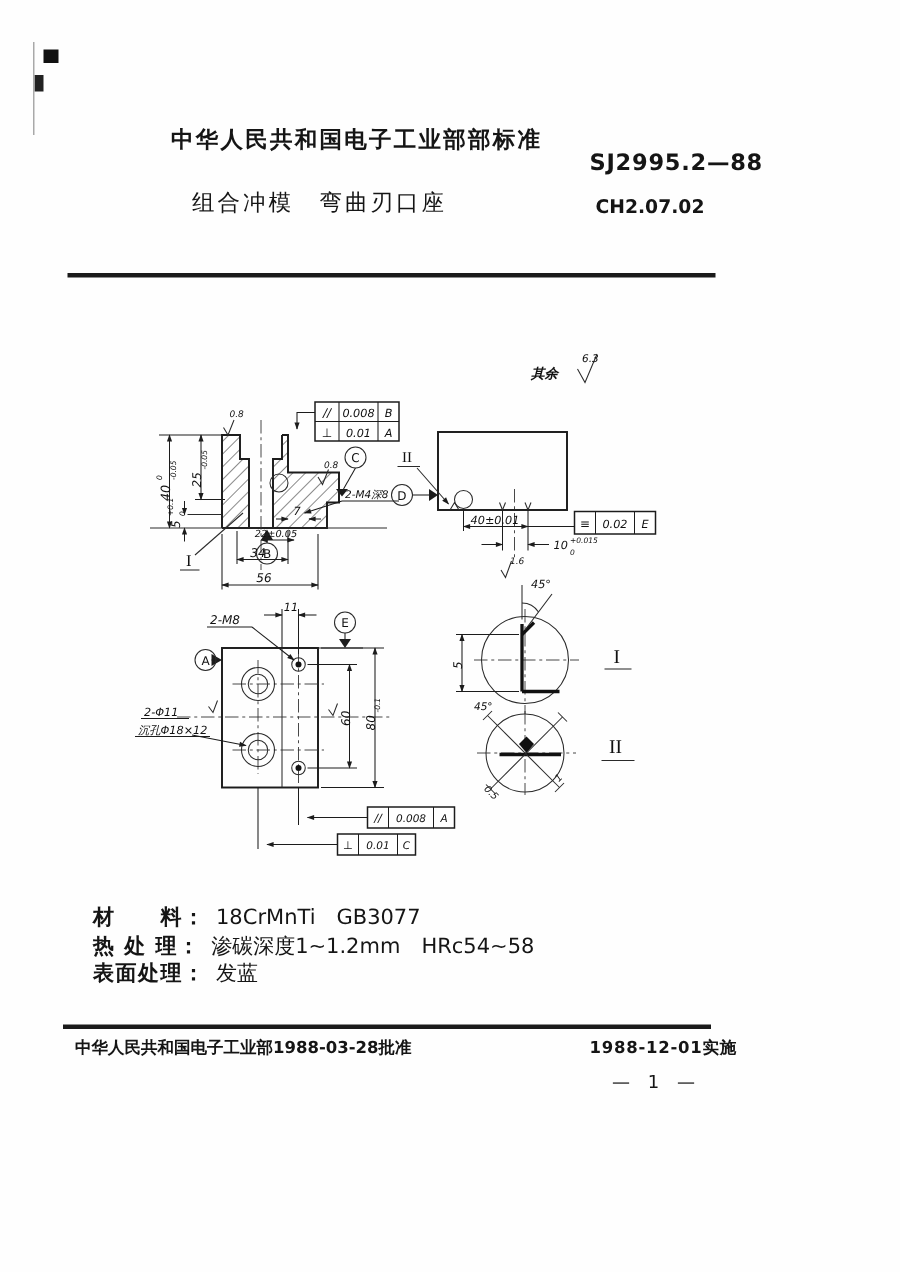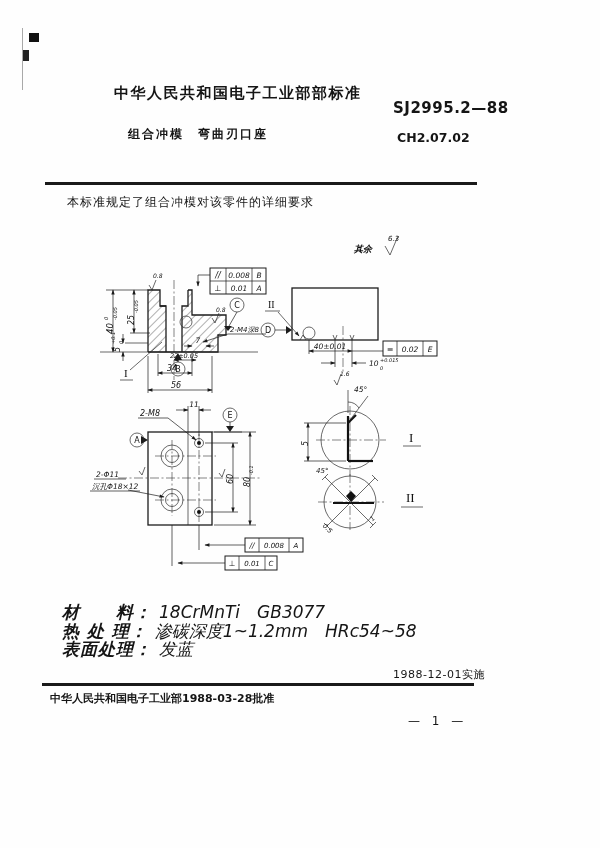--- a/index.html
+++ b/index.html
@@ -1,31 +1,31 @@
 <!DOCTYPE html>
 <html><head>
 <meta charset="utf-8">
 <style>
   html,body{margin:0;padding:0;background:#ffffff;}
   .page{position:relative;width:600px;height:848px;background:#fefefe;overflow:hidden;
         font-family:"DejaVu Sans","Liberation Sans",sans-serif;color:#151515;}
   .abs{position:absolute;}
   .hdr-org{left:114px;top:84px;font-size:15px;font-weight:bold;letter-spacing:1.5px;}
   .hdr-no{left:393px;top:99px;font-size:15px;font-weight:bold;letter-spacing:.5px;}
-  .hdr-title{left:128px;top:126px;font-size:12px;font-weight:bold;letter-spacing:2px;}
+  .hdr-title{left:128px;top:126px;font-size:15px;font-weight:normal;letter-spacing:2px;}
   .hdr-code{left:397px;top:130px;font-size:12.5px;font-weight:bold;}
   .rule{background:#1a1a1a;height:2.5px;}
   .rule1{left:45px;top:182px;width:432px;}
   .rule2{left:42px;top:683px;width:432px;}
   .intro{left:67px;top:194px;font-size:12px;letter-spacing:1px;}
-  .specs{left:62px;top:603px;line-height:18.5px;font-size:17px;font-style:italic;}
+  .specs{left:62px;top:603px;line-height:18.5px;font-size:14px;}
   .spec-label{font-weight:bold;letter-spacing:1px;}
   .spec-value{margin-left:7px;}
   .foot-appr{left:50px;top:691px;font-size:11px;font-weight:bold;}
-  .foot-eff{left:393px;top:667px;font-size:11px;font-weight:normal;letter-spacing:.5px;}
+  .foot-eff{left:393px;top:691px;font-size:11px;font-weight:bold;letter-spacing:.5px;}
   .foot-page{left:408px;top:714px;font-size:12px;letter-spacing:4px;}
   .mark1{left:29px;top:33px;width:10px;height:9px;background:#111;}
   .mark2{left:23px;top:50px;width:6px;height:11px;background:#222;}
   .edgeline{left:22px;top:28px;width:1px;height:62px;background:#a9a9a9;}
   
   svg{position:absolute;left:0;top:230px;}
   .ol{stroke:#1c1c1c;stroke-width:1.3;fill:none;stroke-linejoin:miter;}
   .thin{stroke:#2a2a2a;stroke-width:0.7;fill:none;}
   .thick{stroke:#111;stroke-width:2.2;fill:none;}
   .cl{stroke:#333;stroke-width:0.6;fill:none;stroke-dasharray:9 2.5 2 2.5;}
@@ -44,21 +44,20 @@
   <div class="abs mark1"></div>
   <div class="abs mark2"></div>
   <div class="abs edgeline"></div>
 
   <div class="abs hdr-org">中华人民共和国电子工业部部标准</div>
   <div class="abs hdr-no">SJ2995.2—88</div>
   <div class="abs hdr-title">组合冲模　弯曲刃口座</div>
   <div class="abs hdr-code">CH2.07.02</div>
 
   <div class="abs rule rule1"></div>
-  <div class="abs intro">本标准规定了组合冲模对该零件的详细要求</div>
 
   <svg width="600" height="370" viewBox="0 0 600 370">
     <defs>
       <marker id="arr" viewBox="0 0 10 10" refX="9" refY="5" markerWidth="9" markerHeight="7" orient="auto-start-reverse">
         <path d="M0,1.5 L10,5 L0,8.5 z" fill="#1c1c1c"></path>
       </marker>
       <pattern id="hatch" patternUnits="userSpaceOnUse" width="6" height="6" patternTransform="rotate(45)">
         <rect width="6" height="6" fill="#ffffff"></rect>
         <line x1="0" y1="0" x2="0" y2="6" stroke="#3a3a3a" stroke-width="0.8"></line>
       </pattern>

